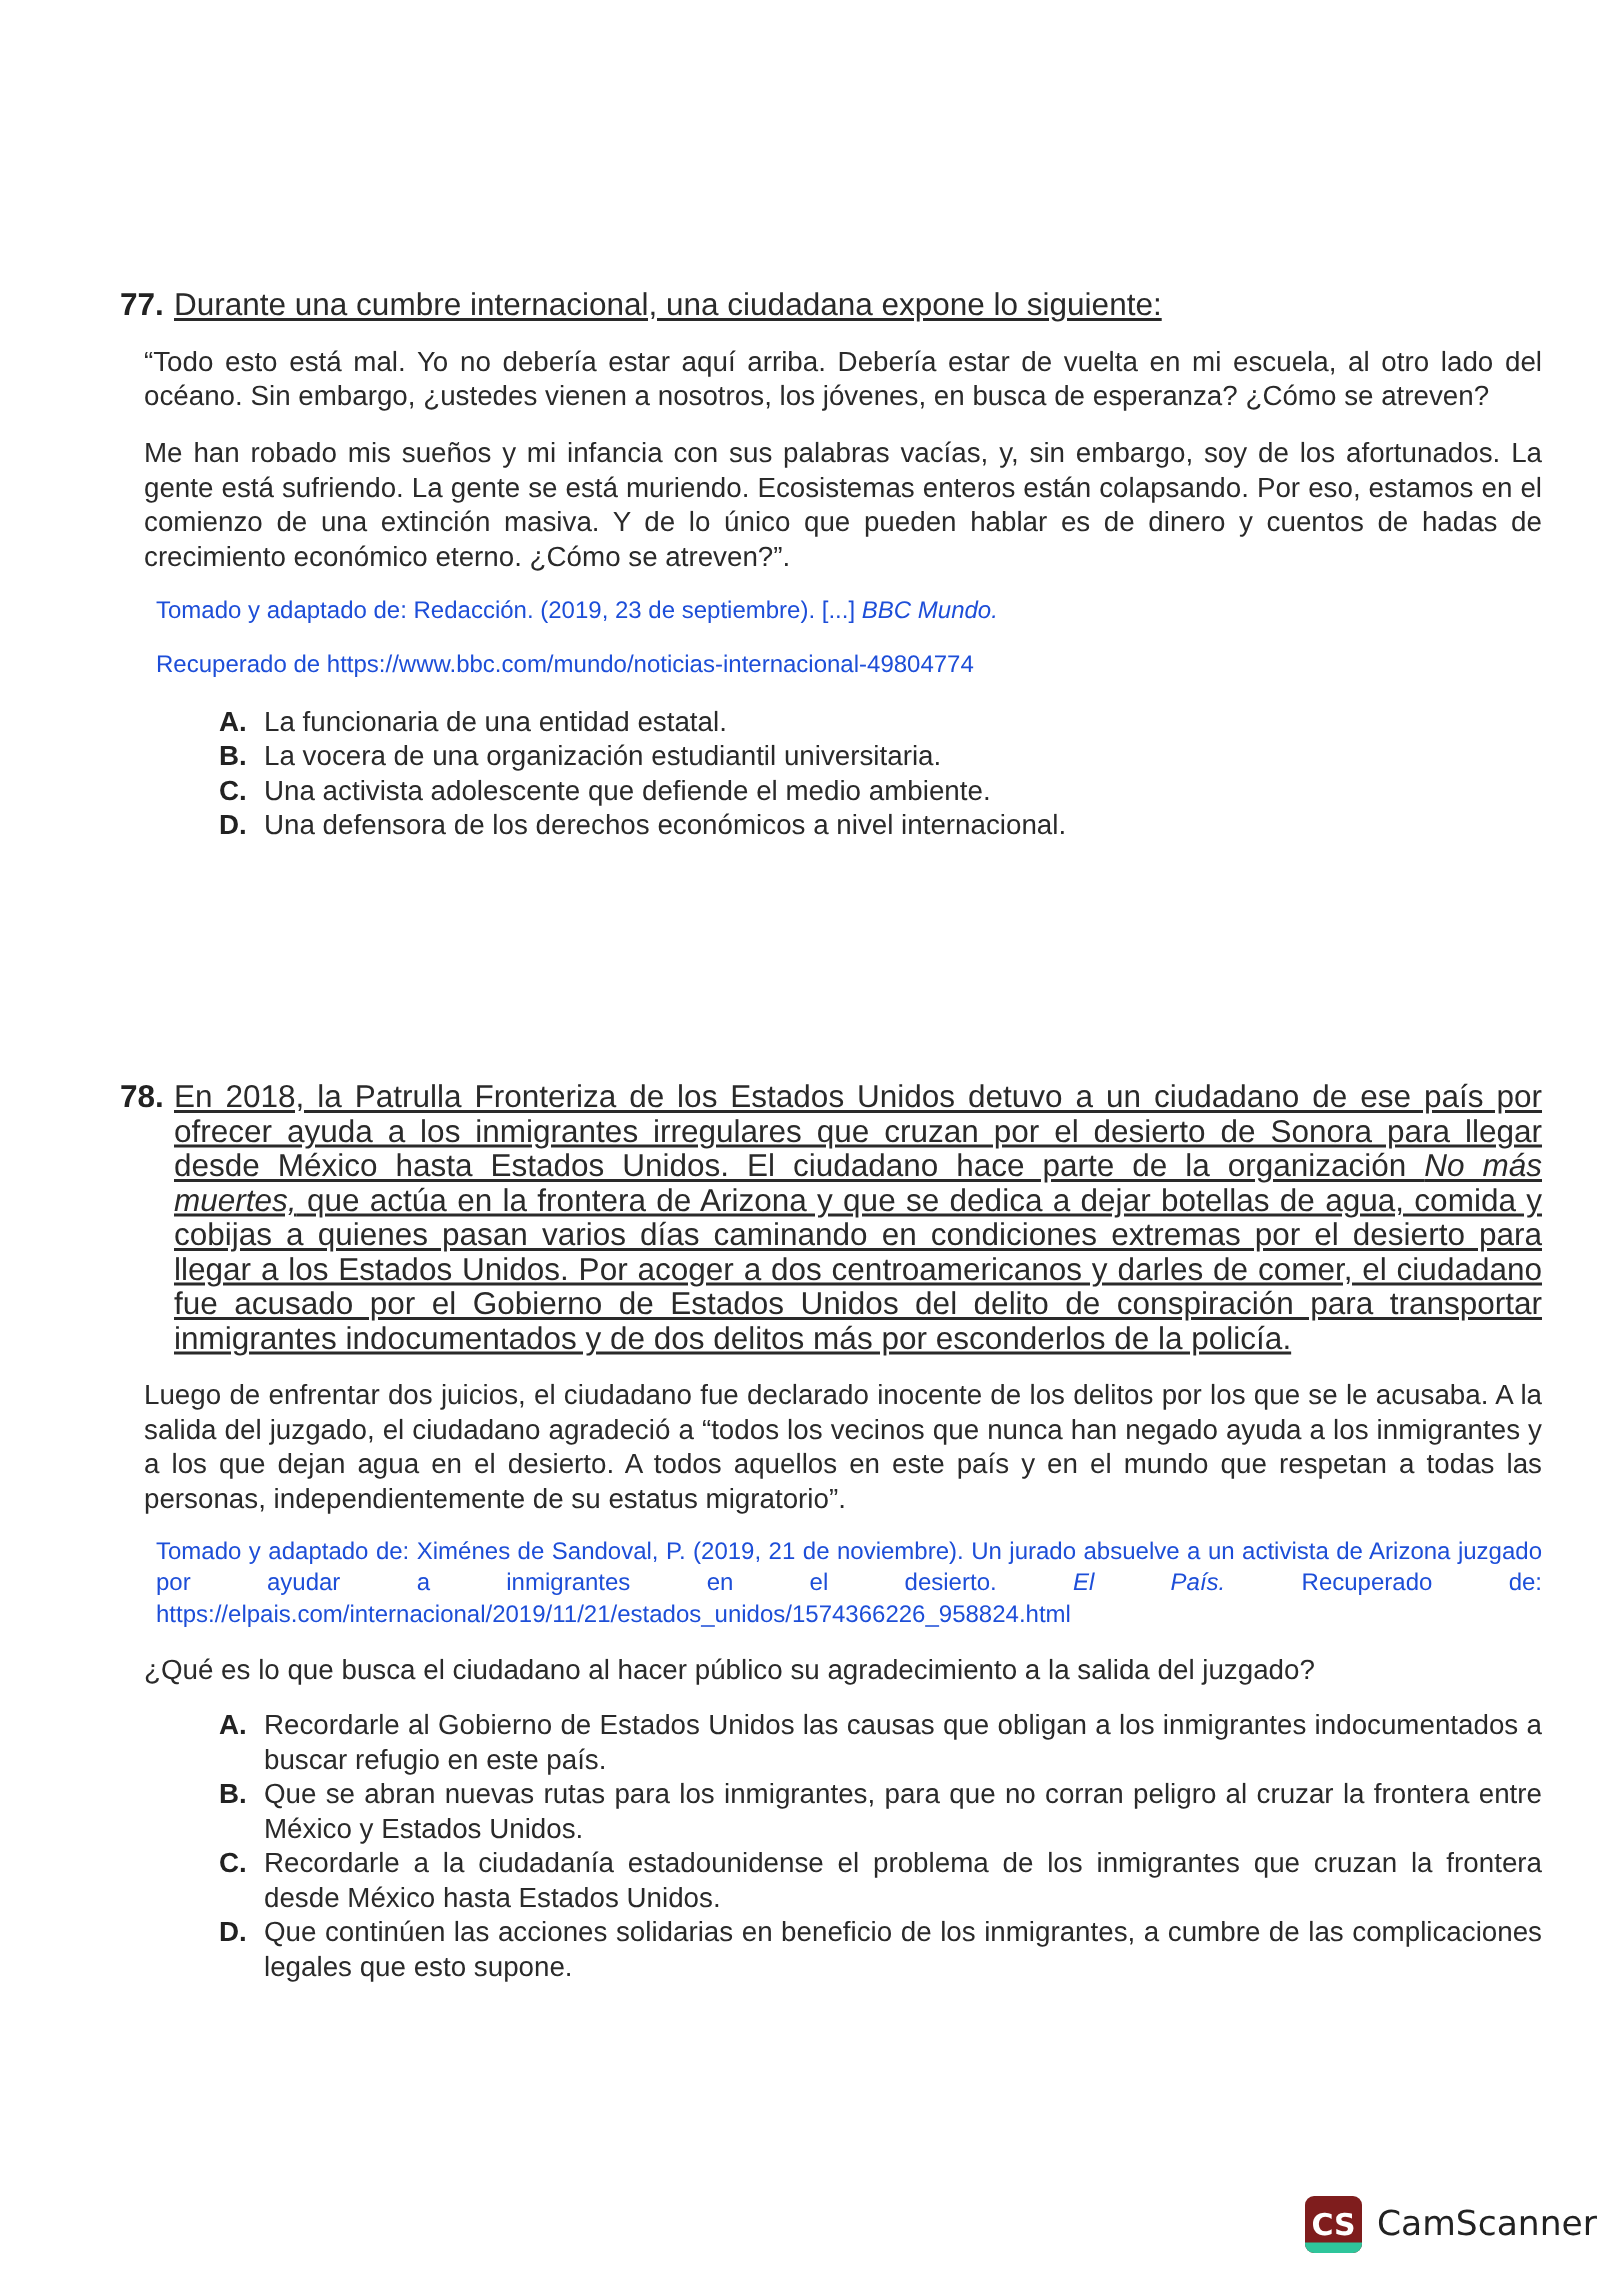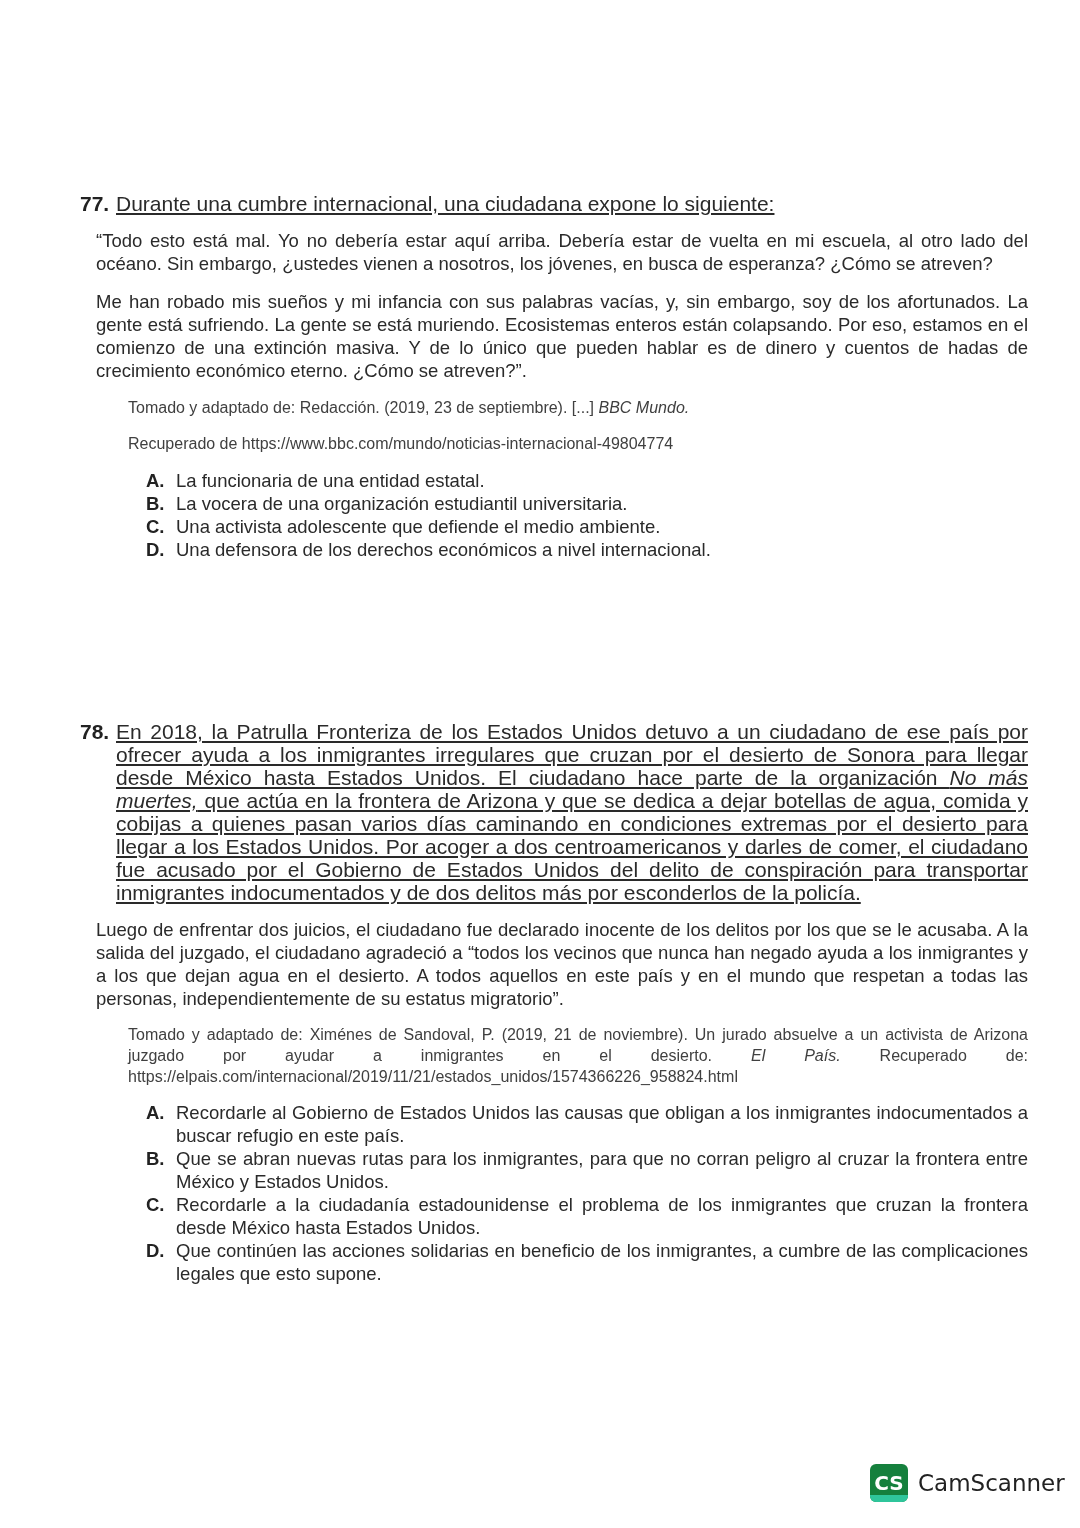--- a/index.html
+++ b/index.html
@@ -5,29 +5,29 @@
   html, body { margin: 0; padding: 0; }
   body {
     width: 1080px; height: 1528px; background: #ffffff; position: relative; overflow: hidden;
     font-family: "Liberation Sans", sans-serif; color: #2a2a2a;
   }
   .q { position: absolute; left: 80px; width: 948px; }
   .qline { display: flex; font-size: 21px; line-height: 23px; justify-content: center; }
   .qnum { font-weight: bold; width: 36px; flex: none; color: #222; }
   .qtext { flex: 1; text-align: justify; text-decoration: underline; }
   .block { margin-left: 16px; font-size: 18.5px; line-height: 23px; text-align: justify; }
-  .src { margin-left: 48px; font-size: 16px; line-height: 21px; color: #404040; text-align: justify; }
+  .src { margin-left: 24px; font-size: 16px; line-height: 21px; color: #1d4ed8; text-align: justify; }
   .opts { margin-left: 66px; font-size: 18.5px; line-height: 23px; }
   .opt { display: flex; }
   .opt .letter { font-weight: bold; width: 30px; flex: none; color: #222; }
   .opt .otext { flex: 1; text-align: justify; }
   i { font-style: italic; }
   .logo { position: absolute; left: 870px; top: 1464px; display: flex; align-items: center; }
   .cs-badge {
-    width: 38px; height: 38px; border-radius: 6px; background: #15803d; color: #fff;
+    width: 38px; height: 38px; border-radius: 6px; background: #7f1d1d; color: #fff;
     font-weight: bold; font-size: 20px; display: flex; align-items: center; justify-content: center;
     position: relative; overflow: hidden; font-family: "DejaVu Sans", sans-serif;
   }
   .cs-badge::after { content: ""; position: absolute; left: 0; right: 0; bottom: 0; height: 7px; background: #2fc59b; }
   .cs-name { margin-left: 10px; font-size: 23px; color: #222; font-family: "DejaVu Sans", sans-serif; }
 </style>
 </head>
 <body>
 
 <div class="q" style="top:192px;">
@@ -59,20 +59,21 @@
   </div>
 </div>
 
 <div class="q" style="top:720px;">
   <div class="qline">
     <span class="qnum">78.</span>
     <span class="qtext"><span>En 2018, la Patrulla Fronteriza de los Estados Unidos detuvo a un ciudadano de ese país por ofrecer ayuda a los inmigrantes irregulares que cruzan por el desierto de Sonora para llegar desde México hasta Estados Unidos. El ciudadano hace parte de la organización </span><i>No más muertes,</i><span> que actúa en la frontera de Arizona y que se dedica a dejar botellas de agua, comida y cobijas a quienes pasan varios días caminando en condiciones extremas por el desierto para llegar a los Estados Unidos. Por acoger a dos centroamericanos y darles de comer, el ciudadano fue acusado por el Gobierno de Estados Unidos del delito de conspiración para transportar inmigrantes indocumentados y de dos delitos más por esconderlos de la policía.</span></span>
   </div>
   <div class="block" style="margin-top:14px;">Luego de enfrentar dos juicios, el ciudadano fue declarado inocente de los delitos por los que se le acusaba. A la salida del juzgado, el ciudadano agradeció a “todos los vecinos que nunca han negado ayuda a los inmigrantes y a los que dejan agua en el desierto. A todos aquellos en este país y en el mundo que respetan a todas las personas, independientemente de su estatus migratorio”.</div>
   <div class="src" style="margin-top:14px;"><span>Tomado y adaptado de: Ximénes de Sandoval, P. (2019, 21 de noviembre). Un jurado absuelve a un activista de Arizona juzgado por ayudar a inmigrantes en el desierto. </span><i>El País.</i><span> Recuperado de: https://elpais.com/internacional/2019/11/21/estados_unidos/1574366226_958824.html</span></div>
+  <div class="block" style="margin-top:14px;">¿Qué es lo que busca el ciudadano al hacer público su agradecimiento a la salida del juzgado?</div>
   <div class="opts" style="margin-top:14px;">
     <div class="opt">
         <span class="letter">A.</span>
         <span class="otext">Recordarle al Gobierno de Estados Unidos las causas que obligan a los inmigrantes indocumentados a buscar refugio en este país.</span>
       </div>
     <div class="opt">
         <span class="letter">B.</span>
         <span class="otext">Que se abran nuevas rutas para los inmigrantes, para que no corran peligro al cruzar la frontera entre México y Estados Unidos.</span>
       </div>
     <div class="opt">

